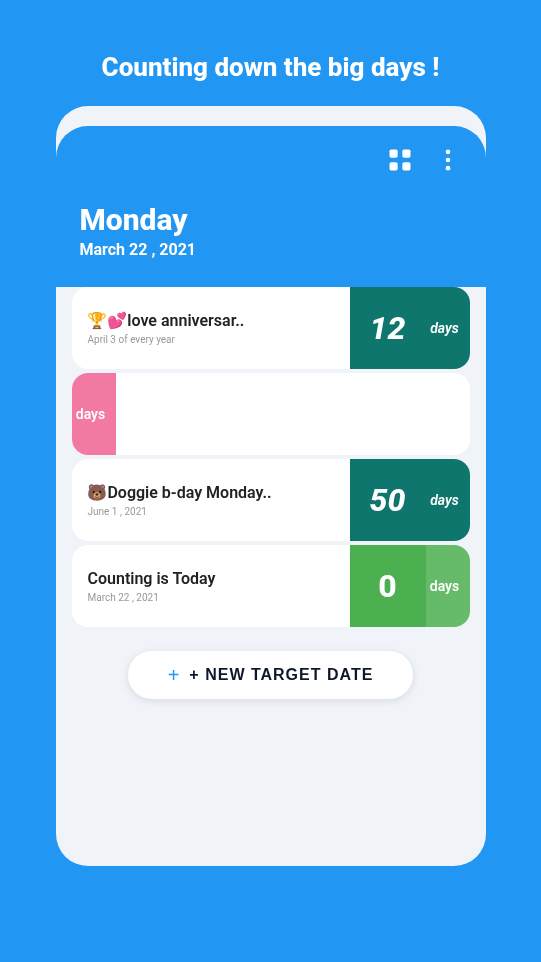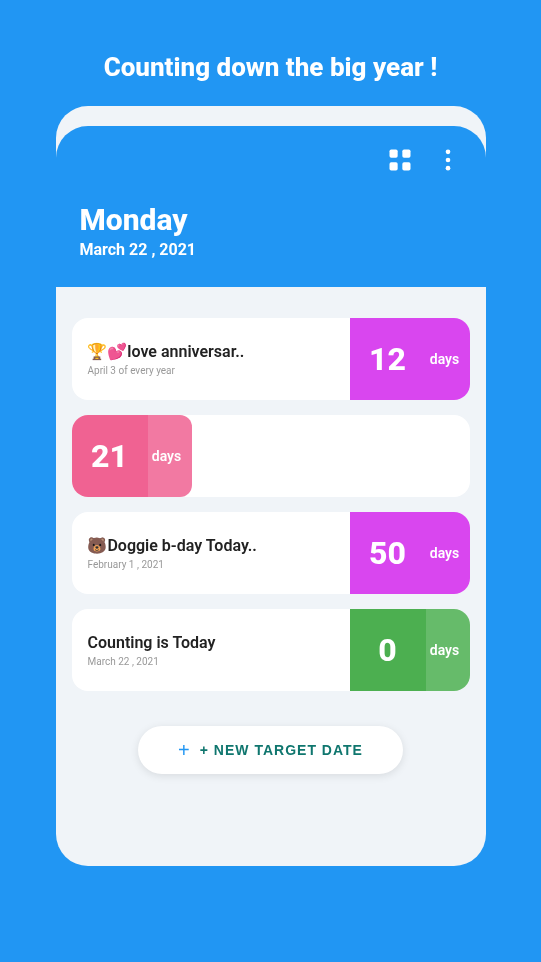--- a/index.html
+++ b/index.html
@@ -77,24 +77,24 @@
       color: white;
       font-size: 16px;
       font-weight: 700;
       margin-top: 2px;
     }
 
     .items-container {
       background: #f0f4f8;
       border-radius: 0 0 32px 32px;
       flex: 1;
-      padding: 31px 16px 16px 16px;
-      display: flex;
-      flex-direction: column;
-      gap: 15px;
+      padding: 0 16px 16px 16px;
+      display: flex;
+      flex-direction: column;
+      gap: 4px;
     }
 
     .top-blue-section {
       background: #2196F3;
       border-radius: 32px 32px 0 0;
       padding-top: 16px;
     }
 
     .countdown-item {
       background: white;
@@ -152,21 +152,22 @@
       font-size: 14px;
       font-weight: 600;
       color: white;
       padding: 0 10px 0 4px;
       min-width: 44px;
       text-align: right;
     }
 
     .blue-counter .counter-number,
     .blue-counter .counter-label {
-      background: #d946ef;
+      background: #0f766e;
+      font-style: italic;
     }
 
     .pink-counter .counter-number {
       background: #F06292;
     }
     .pink-counter .counter-label {
       background: #F06292;
       opacity: 0.85;
     }
 
@@ -191,37 +192,37 @@
       border-radius: 30px;
       padding: 14px 40px;
       display: flex;
       align-items: center;
       gap: 10px;
       cursor: pointer;
       box-shadow: 0 2px 8px rgba(0,0,0,0.1);
     }
 
     .add-button-text {
-      color: #0f766e;
-      font-size: 14px;
+      color: #0f172a;
+      font-size: 16px;
       font-weight: 700;
       letter-spacing: 1px;
     }
 
     .add-icon {
       color: #2196F3;
       font-size: 20px;
       font-weight: 300;
       line-height: 1;
     }
   </style>
 </head>
 <body>
 
-<h1 class="page-title">Counting down the big year !</h1>
+<h1 class="page-title">Counting down the big days !</h1>
 
 <div class="phone-card">
   <div class="top-blue-section">
     <div class="card-toolbar">
       <div class="toolbar-icon">
         <svg viewBox="0 0 24 24" fill="white" xmlns="http://www.w3.org/2000/svg">
           <rect x="3" y="3" width="7" height="7" rx="1.5"></rect>
           <rect x="14" y="3" width="7" height="7" rx="1.5"></rect>
           <rect x="3" y="14" width="7" height="7" rx="1.5"></rect>
           <rect x="14" y="14" width="7" height="7" rx="1.5"></rect>
@@ -249,29 +250,28 @@
         <div class="item-date">April 3 of every year</div>
       </div>
       <div class="item-counter blue-counter">
         <div class="counter-number">12</div>
         <div class="counter-label">days</div>
       </div>
     </div>
 
     <div class="countdown-item">
       <div class="item-counter pink-counter">
-        <div class="counter-number">21</div>
         <div class="counter-label">days</div>
       </div>
     </div>
 
     <div class="countdown-item">
       <div class="item-info">
-        <div class="item-name">🐻Doggie b-day Today..</div>
-        <div class="item-date">February 1 , 2021</div>
+        <div class="item-name">🐻Doggie b-day Monday..</div>
+        <div class="item-date">June 1 , 2021</div>
       </div>
       <div class="item-counter blue-counter">
         <div class="counter-number">50</div>
         <div class="counter-label">days</div>
       </div>
     </div>
 
     <div class="countdown-item">
       <div class="item-info">
         <div class="item-name">Counting is Today</div>

